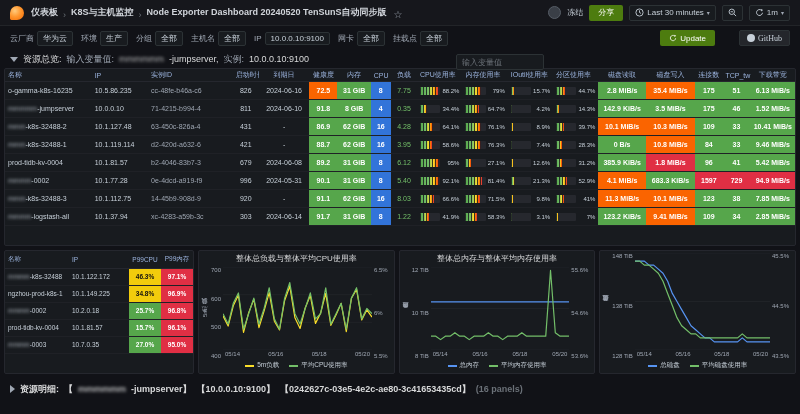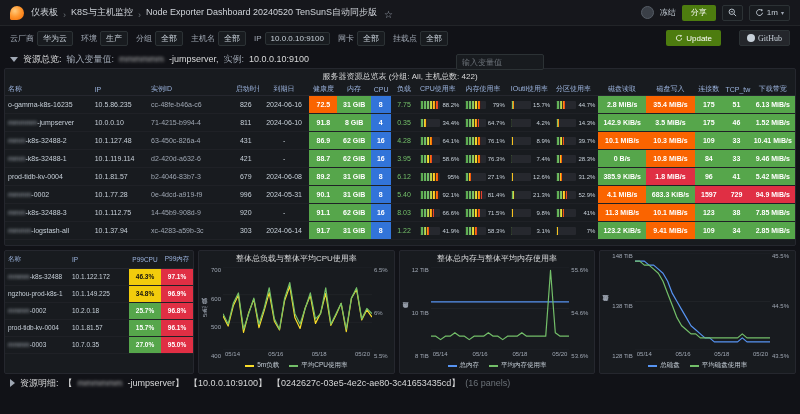--- a/index.html
+++ b/index.html
@@ -4,40 +4,40 @@
 <style>
   *{margin:0;padding:0;box-sizing:border-box;}
   html,body{width:800px;height:414px;overflow:hidden;}
   body{background:#111217;font-family:"Liberation Sans","DejaVu Sans",sans-serif;color:#c7d0d9;}
   .app{width:800px;height:414px;position:relative;overflow:hidden;}
 
   
   .top-nav{height:26px;background:#16171c;border-bottom:1px solid #222428;display:flex;align-items:center;gap:7px;padding:0 10px;}
   .logo{width:14px;height:14px;border-radius:50% 50% 50% 10%;background:radial-gradient(circle at 35% 35%,#ffcb7d 0%,#ff9830 45%,#f46800 100%);flex:0 0 auto;}
   .crumbs{display:flex;align-items:center;gap:2px;white-space:nowrap;overflow:hidden;}
-  .crumb{font-size:9px;color:#d0d4da;cursor:pointer;}
+  .crumb{font-size:9px;color:#d0d4da;cursor:pointer;font-weight:bold;}
   .sep::before{content:"›";color:#6b7178;font-size:9px;margin:0 3px;}
   .star::before{content:"☆";color:#9fa7b3;font-size:10px;margin-left:5px;}
   .nav-right{margin-left:auto;display:flex;align-items:center;gap:6px;flex:0 0 auto;}
   .avatar{width:13px;height:13px;border-radius:50%;background:#3a3f47;border:1px solid #565d66;}
   .ghost-btn{background:transparent;border:none;color:#c7d0d9;font-size:8px;font-family:inherit;cursor:pointer;}
   .primary-btn{background:#4d7c0f;border:none;color:#fff;font-size:8px;font-family:inherit;height:16px;padding:0 9px;border-radius:2px;display:flex;align-items:center;gap:3px;cursor:pointer;}
   .pill{height:16px;display:flex;align-items:center;gap:3px;border:1px solid #2c3235;border-radius:2px;background:#181b1f;padding:0 5px;font-size:8px;color:#c7d0d9;cursor:pointer;}
   .caret::before{content:"▾";font-size:6px;color:#9fa7b3;}
   .icon-svg{display:block;}
 
   
   .filter-bar{height:24px;display:flex;align-items:center;gap:8px;padding:0 10px;}
   #filter-chips{display:flex;align-items:center;gap:8px;white-space:nowrap;}
   .chip{display:flex;align-items:center;gap:3px;font-size:8px;}
   .chip-label{color:#9fa7b3;}
   .chip-value{background:#181b1f;border:1px solid #2c3235;border-radius:2px;padding:1px 5px;color:#c7d0d9;cursor:pointer;}
   .var-input{background:#181b1f;border:1px solid #2c3235;border-radius:2px;color:#c7d0d9;font-size:8px;font-family:inherit;height:16px;width:88px;padding:0 5px;margin-top:48px;}
   .var-input::placeholder{color:#6b7178;}
-  .bar-right{margin-left:auto;display:flex;align-items:center;gap:18px;justify-content:space-between;}
+  .bar-right{margin-left:auto;display:flex;align-items:center;gap:24px;justify-content:space-between;}
   .dark-btn{background:#24262b;border:1px solid #2c3235;color:#c7d0d9;font-size:8px;font-family:Liberation Serif, serif;height:16px;display:flex;align-items:center;gap:3px;border-radius:2px;padding:0 7px;cursor:pointer;}
   .gh-dot{width:8px;height:8px;border-radius:50%;background:#c7d0d9;display:inline-block;}
 
   
   .row-header{display:flex;align-items:center;gap:5px;padding:0 10px;font-size:9px;color:#d8d9da;height:18px;cursor:pointer;white-space:nowrap;overflow:hidden;}
   .tri-down{width:0;height:0;border-left:4px solid transparent;border-right:4px solid transparent;border-top:5px solid #9fa7b3;flex:0 0 auto;}
   .tri-right{width:0;height:0;border-top:4px solid transparent;border-bottom:4px solid transparent;border-left:5px solid #9fa7b3;flex:0 0 auto;}
   .sub{color:#9fa7b3;}
   .gray{color:#6b7178;}
   .redacted{filter:blur(1.6px);opacity:.8;}
@@ -71,41 +71,49 @@
   .y-axis{display:flex;flex-direction:column;justify-content:space-between;font-size:6px;color:#9fa7b3;padding:0 2px;text-align:right;flex:0 0 auto;}
   .y-axis.right{text-align:left;}
   .plot-col{flex:1;display:flex;flex-direction:column;min-width:0;}
   .plot{flex:1;position:relative;}
   .plot svg{position:absolute;inset:0;width:100%;height:100%;}
   .x-labels{display:flex;justify-content:space-between;font-size:6px;color:#9fa7b3;height:9px;padding:1px 2px 0;}
   .legend{display:flex;justify-content:center;align-items:center;gap:10px;font-size:6.5px;color:#c7d0d9;padding:2px 0 3px;white-space:nowrap;overflow:hidden;}
   .legend-item{display:flex;align-items:center;cursor:pointer;}
   .sw{display:inline-block;width:9px;height:2px;margin-right:3px;}
 
-  .footer-row{margin-top:0;}
+  .footer-row{margin-top:6px;font-weight:bold;}
 </style>
 </head>
 <body>
 
 <div class="app">
 
   <header class="top-nav">
     <div class="logo"></div>
     <nav class="crumbs">
       <span class="crumb">仪表板</span>
       <span class="sep"></span>
       <span class="crumb">K8S与主机监控</span>
       <span class="sep"></span>
       <span class="crumb">Node Exporter Dashboard 20240520 TenSunS自动同步版</span>
       <span class="star"></span>
     </nav>
     <div class="nav-right">
       <div class="avatar"></div>
       <button class="ghost-btn">冻结</button>
       <button class="primary-btn">分享</button>
+      <div class="pill">
+        <svg class="icon-svg" width="9" height="9" viewBox="0 0 10 10">
+            <circle cx="5" cy="5" r="4" fill="none" stroke="#c7d0d9" stroke-width="1"></circle>
+            <path d="M5 2.6V5l1.7 1" fill="none" stroke="#c7d0d9" stroke-width="1"></path>
+          </svg>
+        <span>Last 30 minutes</span>
+        <span class="caret"></span>
+      </div>
       <div class="pill">
         <svg class="icon-svg" width="9" height="9" viewBox="0 0 10 10">
             <circle cx="4.2" cy="4.2" r="3" fill="none" stroke="#c7d0d9" stroke-width="1"></circle>
             <line x1="6.6" y1="6.6" x2="9" y2="9" stroke="#c7d0d9" stroke-width="1"></line>
             <line x1="2.9" y1="4.2" x2="5.5" y2="4.2" stroke="#c7d0d9" stroke-width="1"></line>
           </svg>
       </div>
       <div class="pill">
         <svg class="icon-svg" width="9" height="9" viewBox="0 0 10 10">
             <path d="M8.3 5.3A3.3 3.3 0 1 1 7 2.4" fill="none" stroke="#c7d0d9" stroke-width="1"></path>
@@ -168,21 +176,20 @@
     <span class="tri-down"></span>
     <span>资源总览:</span>
     <span class="sub">输入变量值:</span>
     <span class="redacted">mmmmmm</span>
     <span>-jumpserver,</span>
     <span class="sub">实例:</span>
     <span>10.0.0.10:9100</span>
   </div>
 
   <section class="panel table-panel">
-    <div class="panel-title">服务器资源总览表 (分组: All, 主机总数: 422)</div>
     <table>
       <colgroup id="main-cols">
           <col style="width: 86px;">
           <col style="width: 56px;">
           <col style="width: 84px;">
           <col style="width: 26px;">
           <col style="width: 50px;">
           <col style="width: 28px;">
           <col style="width: 33px;">
           <col style="width: 20px;">

